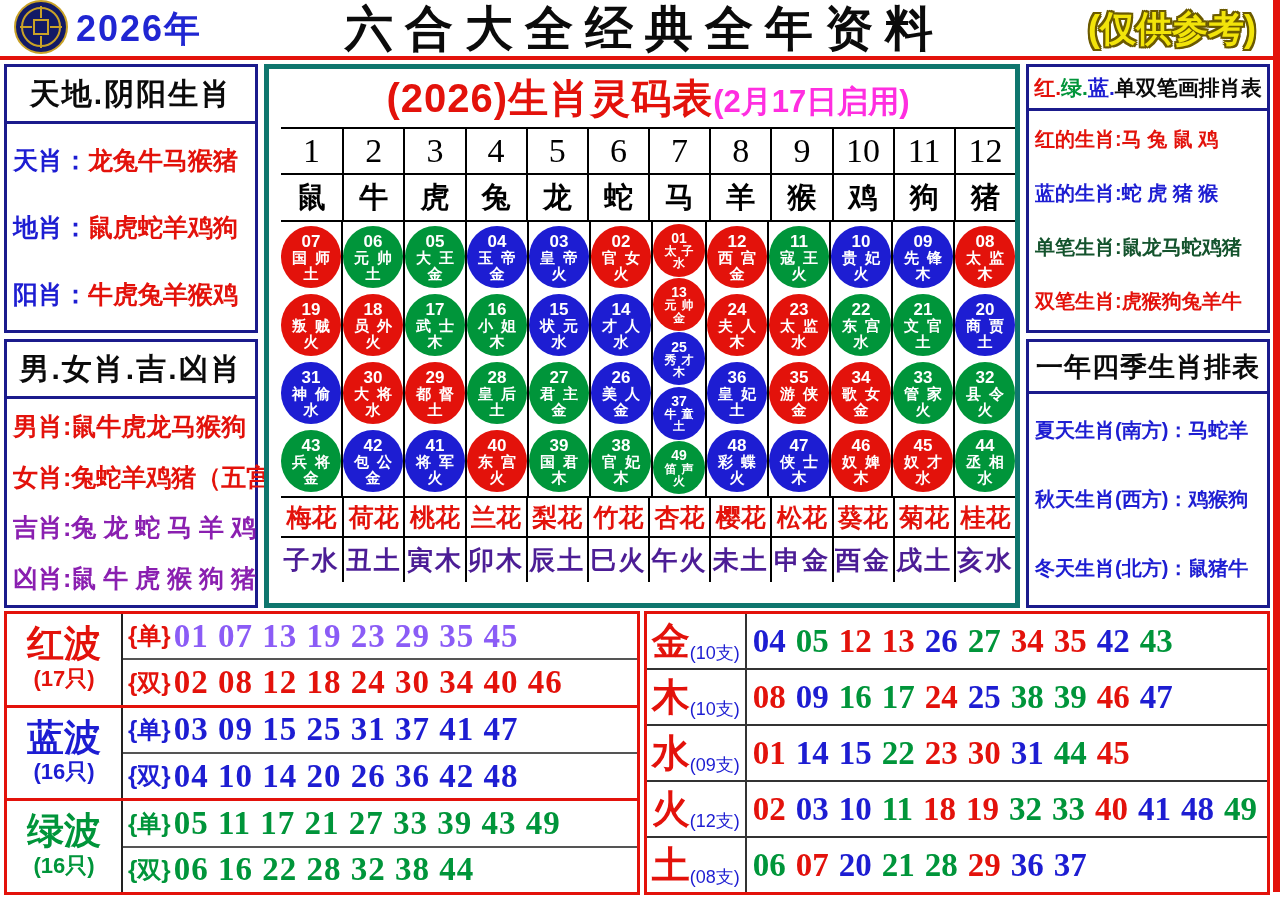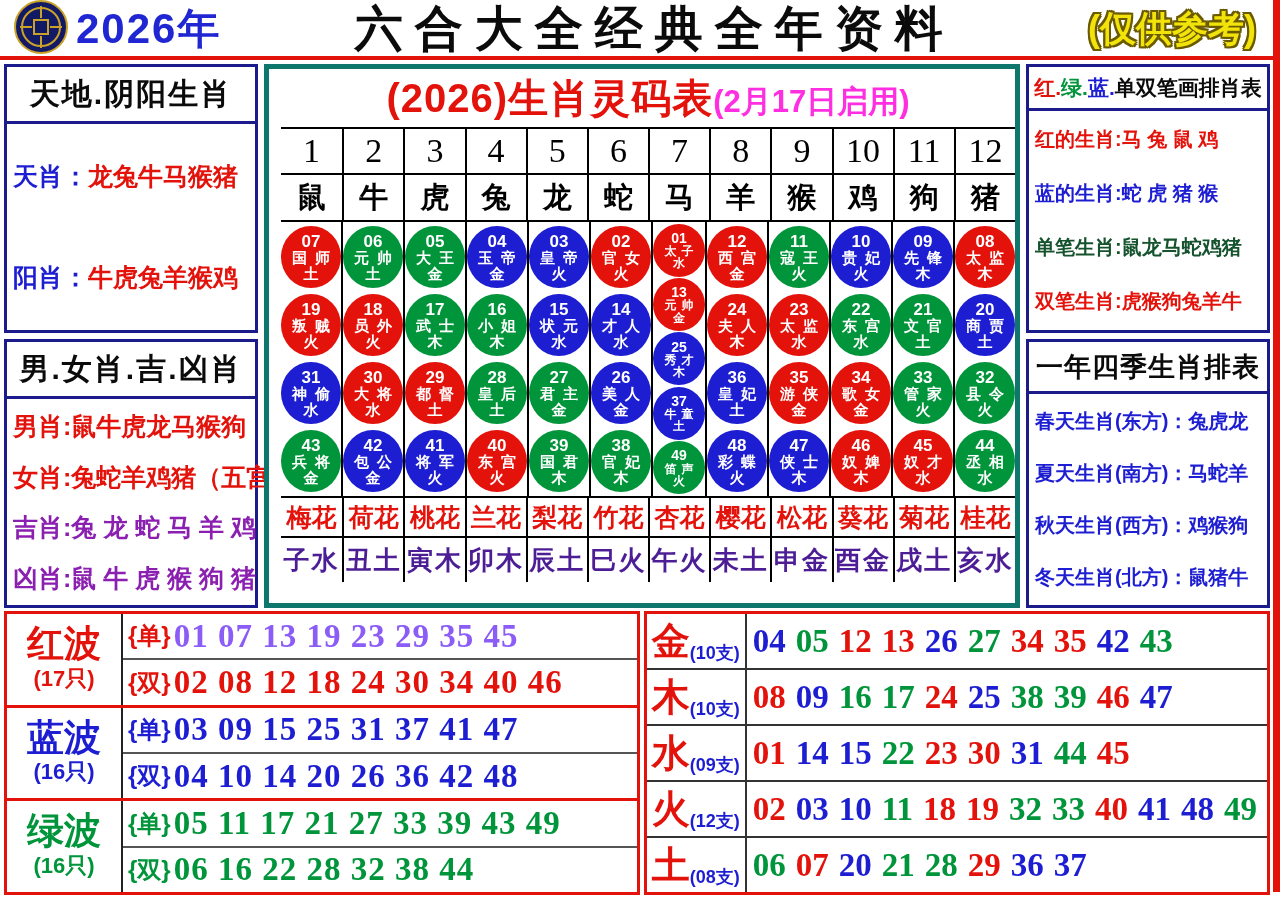--- a/index.html
+++ b/index.html
@@ -3,21 +3,21 @@
 <meta charset="utf-8">
 <style>
   html,body{margin:0;padding:0;background:#fff;}
   body{width:1280px;height:900px;overflow:hidden;font-family:"Liberation Sans",sans-serif;-webkit-font-smoothing:antialiased;}
   .page{position:relative;width:1280px;height:900px;background:#fff;}
   .right-strip{position:absolute;right:0;top:0;width:7px;height:892px;background:#e3120b;}
 
   
   .top-bar{display:flex;align-items:center;height:60px;padding:2px 10px 0 14px;box-sizing:border-box;border-bottom:4px solid #e3120b;}
   .logo{flex:0 0 auto;margin-right:8px;}
-  .year{font-size:42px;font-weight:bold;color:#2026d2;letter-spacing:2px;}
+  .year{font-size:36px;font-weight:bold;color:#2026d2;letter-spacing:2px;}
   .main-title{flex:1;text-align:center;font-size:48px;font-weight:900;color:#0b0b0b;letter-spacing:12px;white-space:nowrap;}
   .ref-note{font-size:36px;font-weight:900;color:#f2e40a;white-space:nowrap;margin-right:14px;
     text-shadow:2px 2px 0 #6b5a00,-2px -2px 0 #6b5a00,2px -2px 0 #6b5a00,-2px 2px 0 #6b5a00,0 2px 0 #6b5a00,0 -2px 0 #6b5a00,2px 0 0 #6b5a00,-2px 0 0 #6b5a00;}
 
   
   .main-row{display:flex;gap:6px;padding:4px 10px 0 4px;height:548px;box-sizing:border-box;}
   .side-panel{display:flex;flex-direction:column;gap:6px;}
   .left-panel{width:254px;}
   .right-panel{width:248px;}
   .panel-box{border:3px solid #1b1b8c;background:#fff;flex:1;display:flex;flex-direction:column;box-sizing:border-box;}
@@ -67,21 +67,21 @@
   .wave-line{flex:1;display:flex;align-items:center;padding-left:5px;white-space:nowrap;}
   .wave-line+.wave-line{border-top:2px solid #555;}
   .brace{font-size:24px;font-weight:900;}
   .wnums{font-family:"Liberation Serif",serif;font-size:33px;font-weight:bold;margin-left:3px;letter-spacing:1px;}
 
   .elements-block{flex:1;border:3px solid #e3120b;display:flex;flex-direction:column;box-sizing:border-box;background:#fff;}
   .elem-row{flex:1;display:flex;align-items:stretch;border-top:2px solid #333;min-height:0;}
   .elem-row:first-child{border-top:none;}
   .elem-label{width:100px;display:flex;align-items:center;justify-content:center;border-right:2px solid #333;box-sizing:border-box;white-space:nowrap;}
   .elem-name{color:#e3120b;font-size:38px;font-weight:900;line-height:1;}
-  .elem-count{color:#1d1dd2;font-size:18px;font-weight:bold;margin-top:24px;}
+  .elem-count{color:#1d1dd2;font-size:18px;font-weight:normal;margin-top:24px;}
   .elem-nums{flex:1;display:flex;align-items:center;padding-left:6px;font-family:"Liberation Serif",serif;font-size:33px;font-weight:bold;white-space:nowrap;}
   .elem-nums span{margin-right:10px;}
 </style>
 </head>
 <body>
 
 <div class="page">
 
   <header class="top-bar">
     <span class="logo">
@@ -100,20 +100,21 @@
     <span class="ref-note">(仅供参考)</span>
   </header>
 
   <div class="main-row">
 
     <aside class="side-panel left-panel">
       <div class="panel-box">
         <div class="panel-title lp-title">天地.阴阳生肖</div>
         <div class="p-rows" id="lp1-rows">
             <div class="p-row"><span class="p-label" style="color: rgb(29, 29, 210);">天肖：</span><span class="p-value" style="color: rgb(227, 18, 11);">龙兔牛马猴猪</span></div>
+            <div class="p-row"><span class="p-label" style="color: rgb(29, 29, 210);">地肖：</span><span class="p-value" style="color: rgb(227, 18, 11);">鼠虎蛇羊鸡狗</span></div>
             <div class="p-row"><span class="p-label" style="color: rgb(29, 29, 210);">阳肖：</span><span class="p-value" style="color: rgb(227, 18, 11);">牛虎兔羊猴鸡</span></div>
           </div>
       </div>
       <div class="panel-box">
         <div class="panel-title lp-title">男.女肖.吉.凶肖</div>
         <div class="p-rows" id="lp2-rows">
             <div class="p-row"><span class="p-label" style="color: rgb(227, 18, 11);">男肖:</span><span class="p-value" style="color: rgb(227, 18, 11);">鼠牛虎龙马猴狗</span></div>
             <div class="p-row"><span class="p-label" style="color: rgb(227, 18, 11);">女肖:</span><span class="p-value" style="color: rgb(227, 18, 11);">兔蛇羊鸡猪（五宫</span></div>
             <div class="p-row"><span class="p-label" style="color: rgb(138, 31, 176);">吉肖:</span><span class="p-value" style="color: rgb(138, 31, 176);">兔 龙 蛇 马 羊 鸡</span></div>
             <div class="p-row"><span class="p-label" style="color: rgb(138, 31, 176);">凶肖:</span><span class="p-value" style="color: rgb(138, 31, 176);">鼠 牛 虎 猴 狗 猪</span></div>
@@ -460,21 +461,20 @@
         <div class="p-rows" id="rp1-rows">
             <div class="p-row" style="color: rgb(227, 18, 11);">红的生肖:马 兔 鼠 鸡</div>
             <div class="p-row" style="color: rgb(29, 29, 210);">蓝的生肖:蛇 虎 猪 猴</div>
             <div class="p-row" style="color: #14532d;">单笔生肖:鼠龙马蛇鸡猪</div>
             <div class="p-row" style="color: rgb(227, 18, 11);">双笔生肖:虎猴狗兔羊牛</div>
           </div>
       </div>
       <div class="panel-box">
         <div class="panel-title rp2-title">一年四季生肖排表</div>
         <div class="p-rows" id="rp2-rows">
-            <div class="p-row" style="color: rgb(29, 29, 210);">春天生肖(东方)：兔虎龙</div>
             <div class="p-row" style="color: rgb(29, 29, 210);">夏天生肖(南方)：马蛇羊</div>
             <div class="p-row" style="color: rgb(29, 29, 210);">秋天生肖(西方)：鸡猴狗</div>
             <div class="p-row" style="color: rgb(29, 29, 210);">冬天生肖(北方)：鼠猪牛</div>
           </div>
       </div>
     </aside>
   </div>
 
   <div class="bottom-row">
     <div class="waves-block" id="waves-block">

